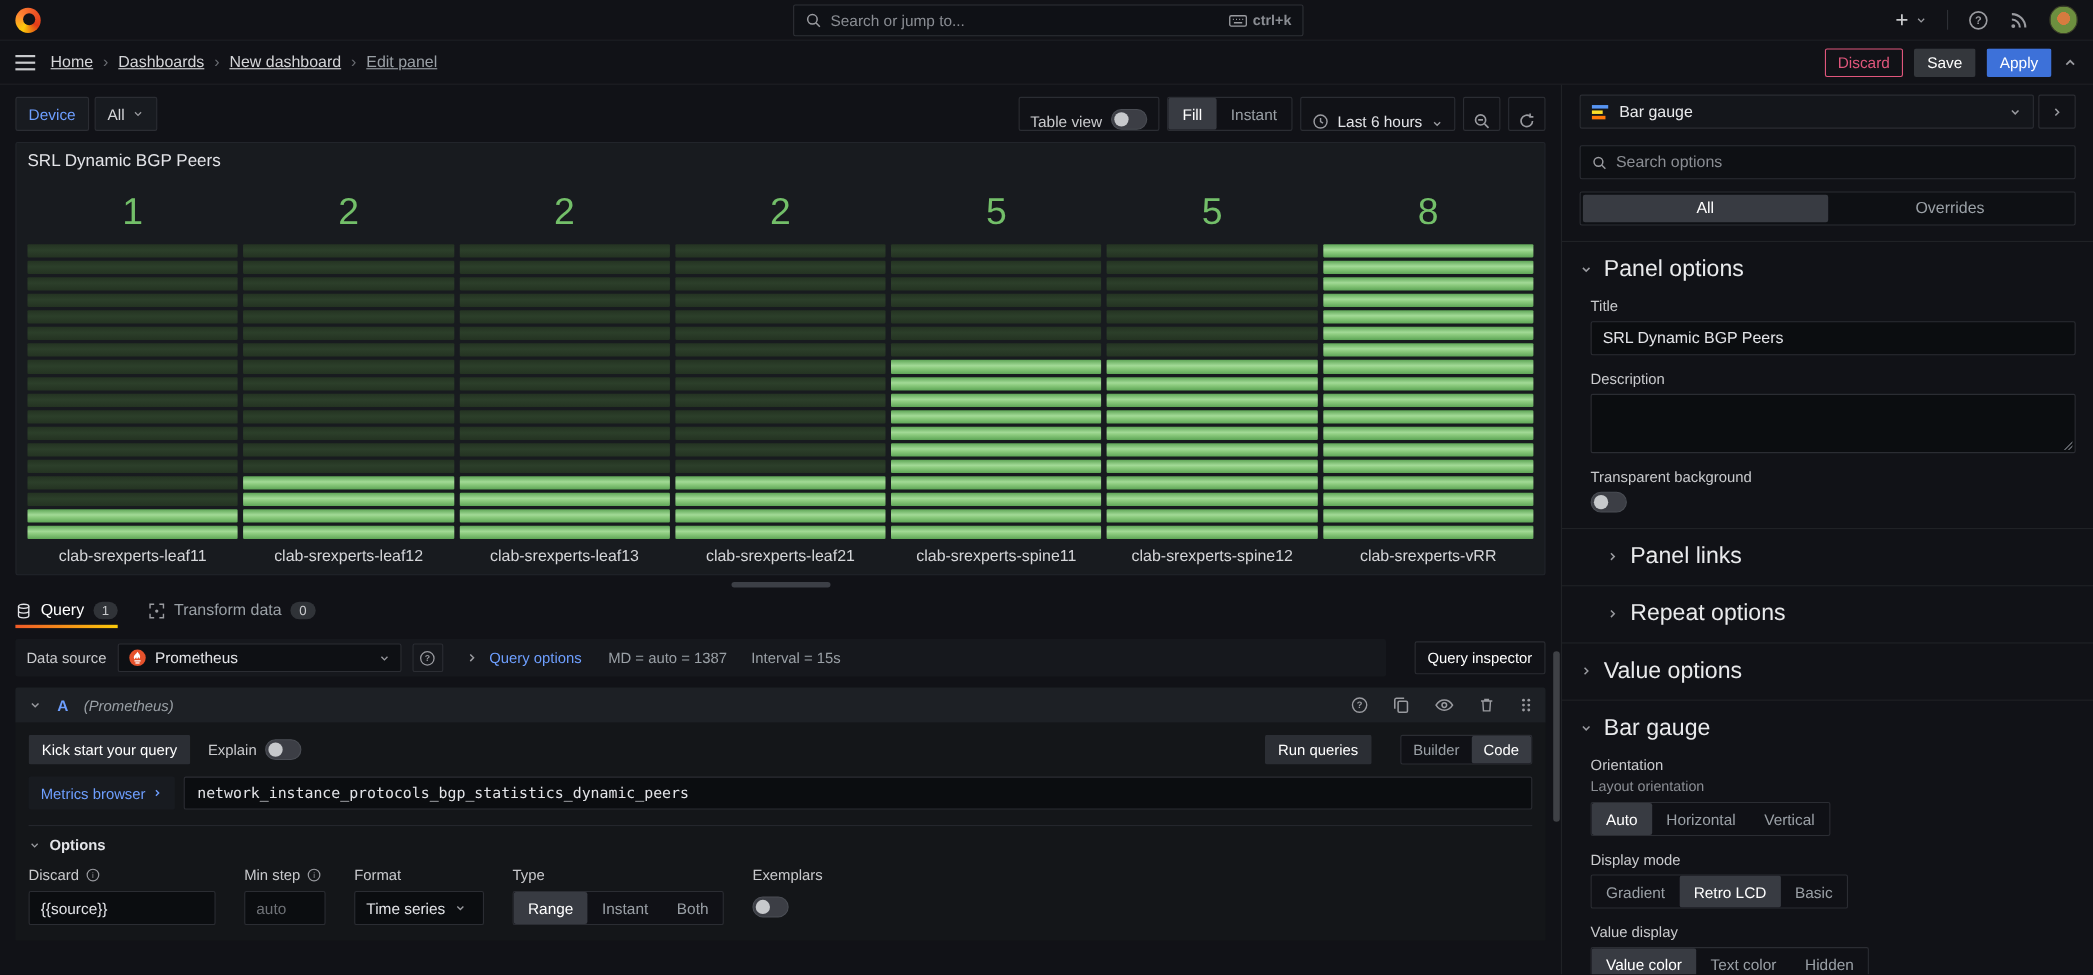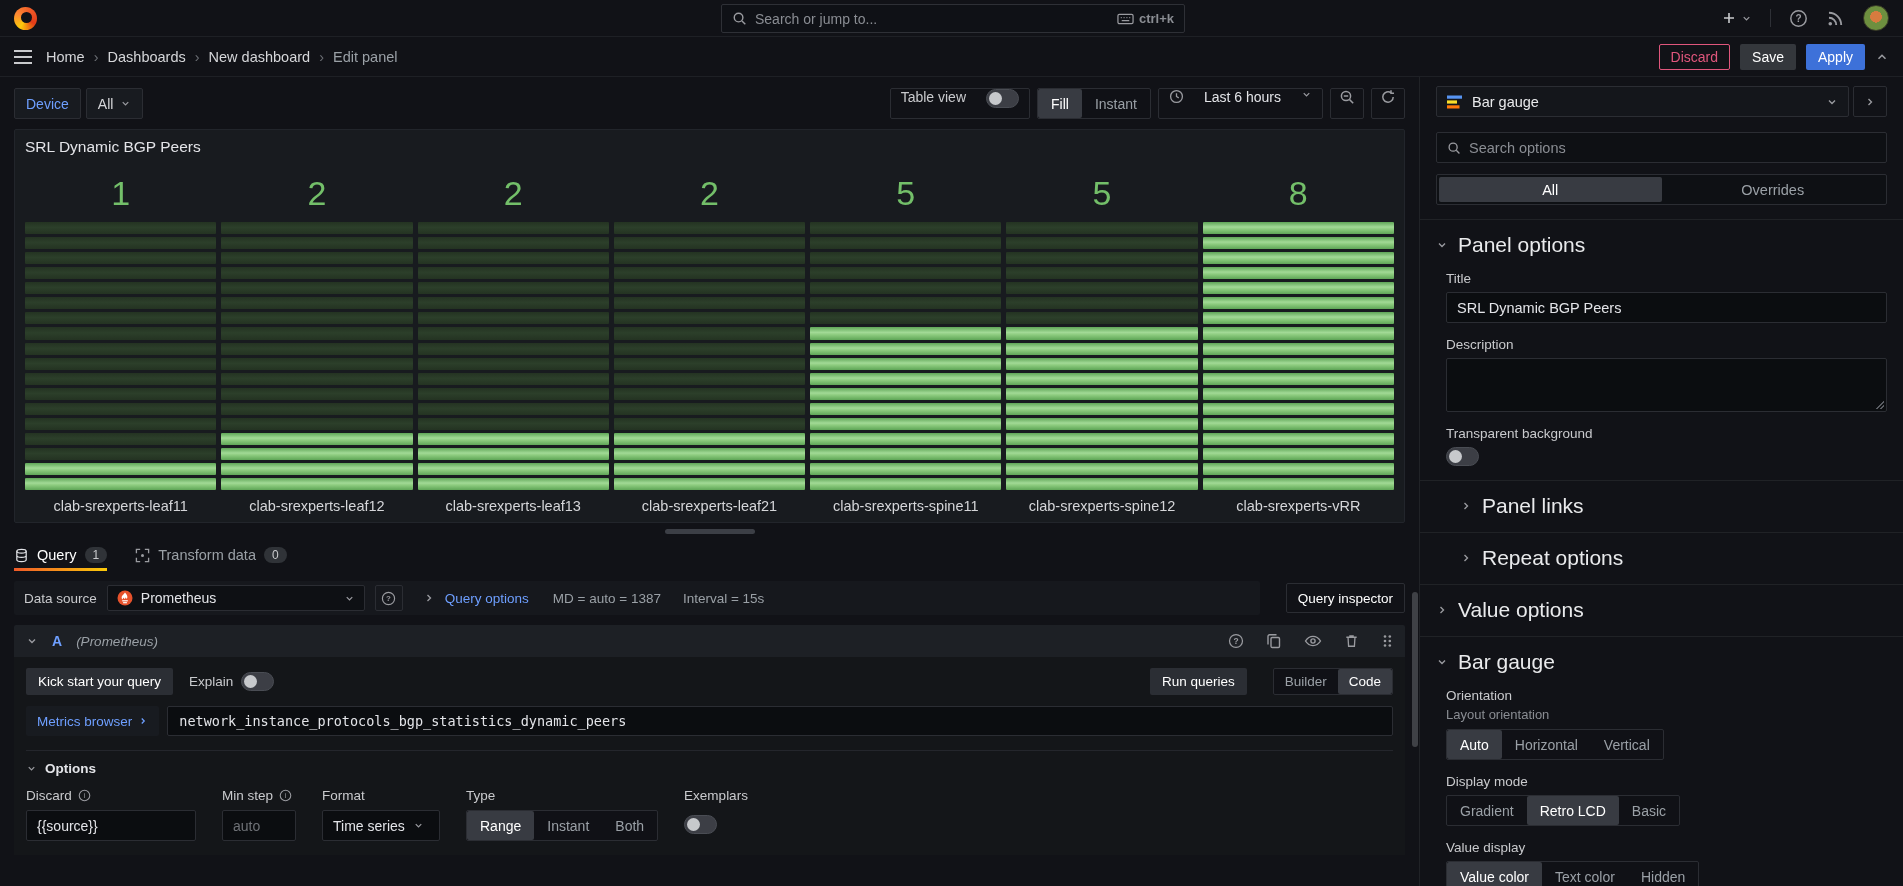--- a/index.html
+++ b/index.html
@@ -27,21 +27,21 @@
   .avatar { width:26px; height:26px; border-radius:50%;
     background:radial-gradient(circle at 50% 45%, #d77b3f 0 32%, #6d8f3f 33% 100%);
     border:1px solid #3a3d28; }
 
   
   .crumbbar { height:40px; display:flex; align-items:center; padding:0 14px; gap:14px;
     border-bottom:1px solid #1e2025; }
   .hamburger { display:flex; flex-direction:column; gap:4px; cursor:pointer; }
   .hamburger div { width:18px; height:2px; background:#c9cacd; }
   .crumbs { display:flex; align-items:center; gap:9px; font-size:14.5px; }
-  .crumb { color:#d5d6d9; font-weight:500; }
+  .crumb { color:#d5d6d9; font-weight:500;text-decoration:underline; }
   .crumb.last { color:#9aa0a6; font-weight:400; }
   .crumb-sep { color:#6b6e74; }
   .crumb-actions { margin-left:auto; display:flex; align-items:center; gap:10px; }
   .btn { height:26px; border-radius:2px; display:inline-flex; align-items:center;
     padding:0 11px; font-size:14px; font-weight:500; cursor:pointer; border:1px solid transparent; }
   .btn-destructive-outline { border-color:var(--destructive); color:var(--destructive); background:transparent; }
   .btn-secondary { background:#34373c; color:#fff; }
   .btn-primary { background:var(--accent-blue); color:#fff; }
 
   
@@ -49,21 +49,21 @@
   .main { flex:1; min-width:0; position:relative; }
 
   
   .toolbar { display:flex; align-items:center; margin:11px 14px 10px; height:31px; }
   .chip { height:31px; border:1px solid #2b2d33; background:#181b20; border-radius:2px;
     display:inline-flex; align-items:center; padding:0 11px; font-size:14px; gap:7px;}
   .chip + .chip { margin-left:5px; }
   .var-label { color:var(--link-blue); font-weight:500; }
   .tb-right { margin-left:auto; display:flex; align-items:center; gap:7px; }
   .ctl { height:31px; border:1px solid #2b2d33; border-radius:2px; display:inline-flex;
-    align-items:flex-start; padding:0 10px; gap:20px; font-size:14px; color:#c9cacd; background:transparent;}
+    align-items:flex-end; padding:0 10px; gap:8px; font-size:14px; color:#c9cacd; background:transparent;}
   .ctl.sq { width:34px; justify-content:center; padding:0; }
   .seg-wrap { height:31px; border:1px solid #2b2d33; border-radius:2px; display:inline-flex;
     align-items:stretch; overflow:hidden; background:#101116; }
   .seg-item { display:inline-flex; align-items:center; padding:0 13px; font-size:14px;
     color:#9aa0a6; cursor:pointer; }
   .seg-selected { background:#383b42; color:#fff; font-weight:500; border-radius:2px; }
   .toggle { width:33px; height:19px; border-radius:10px; background:#3c3e45;
     border:1px solid #4a4d54; position:relative; cursor:pointer; }
   .toggle::after { content:""; position:absolute; left:2px; top:2px; width:13px; height:13px;
     border-radius:50%; background:#c7c9cc; }

